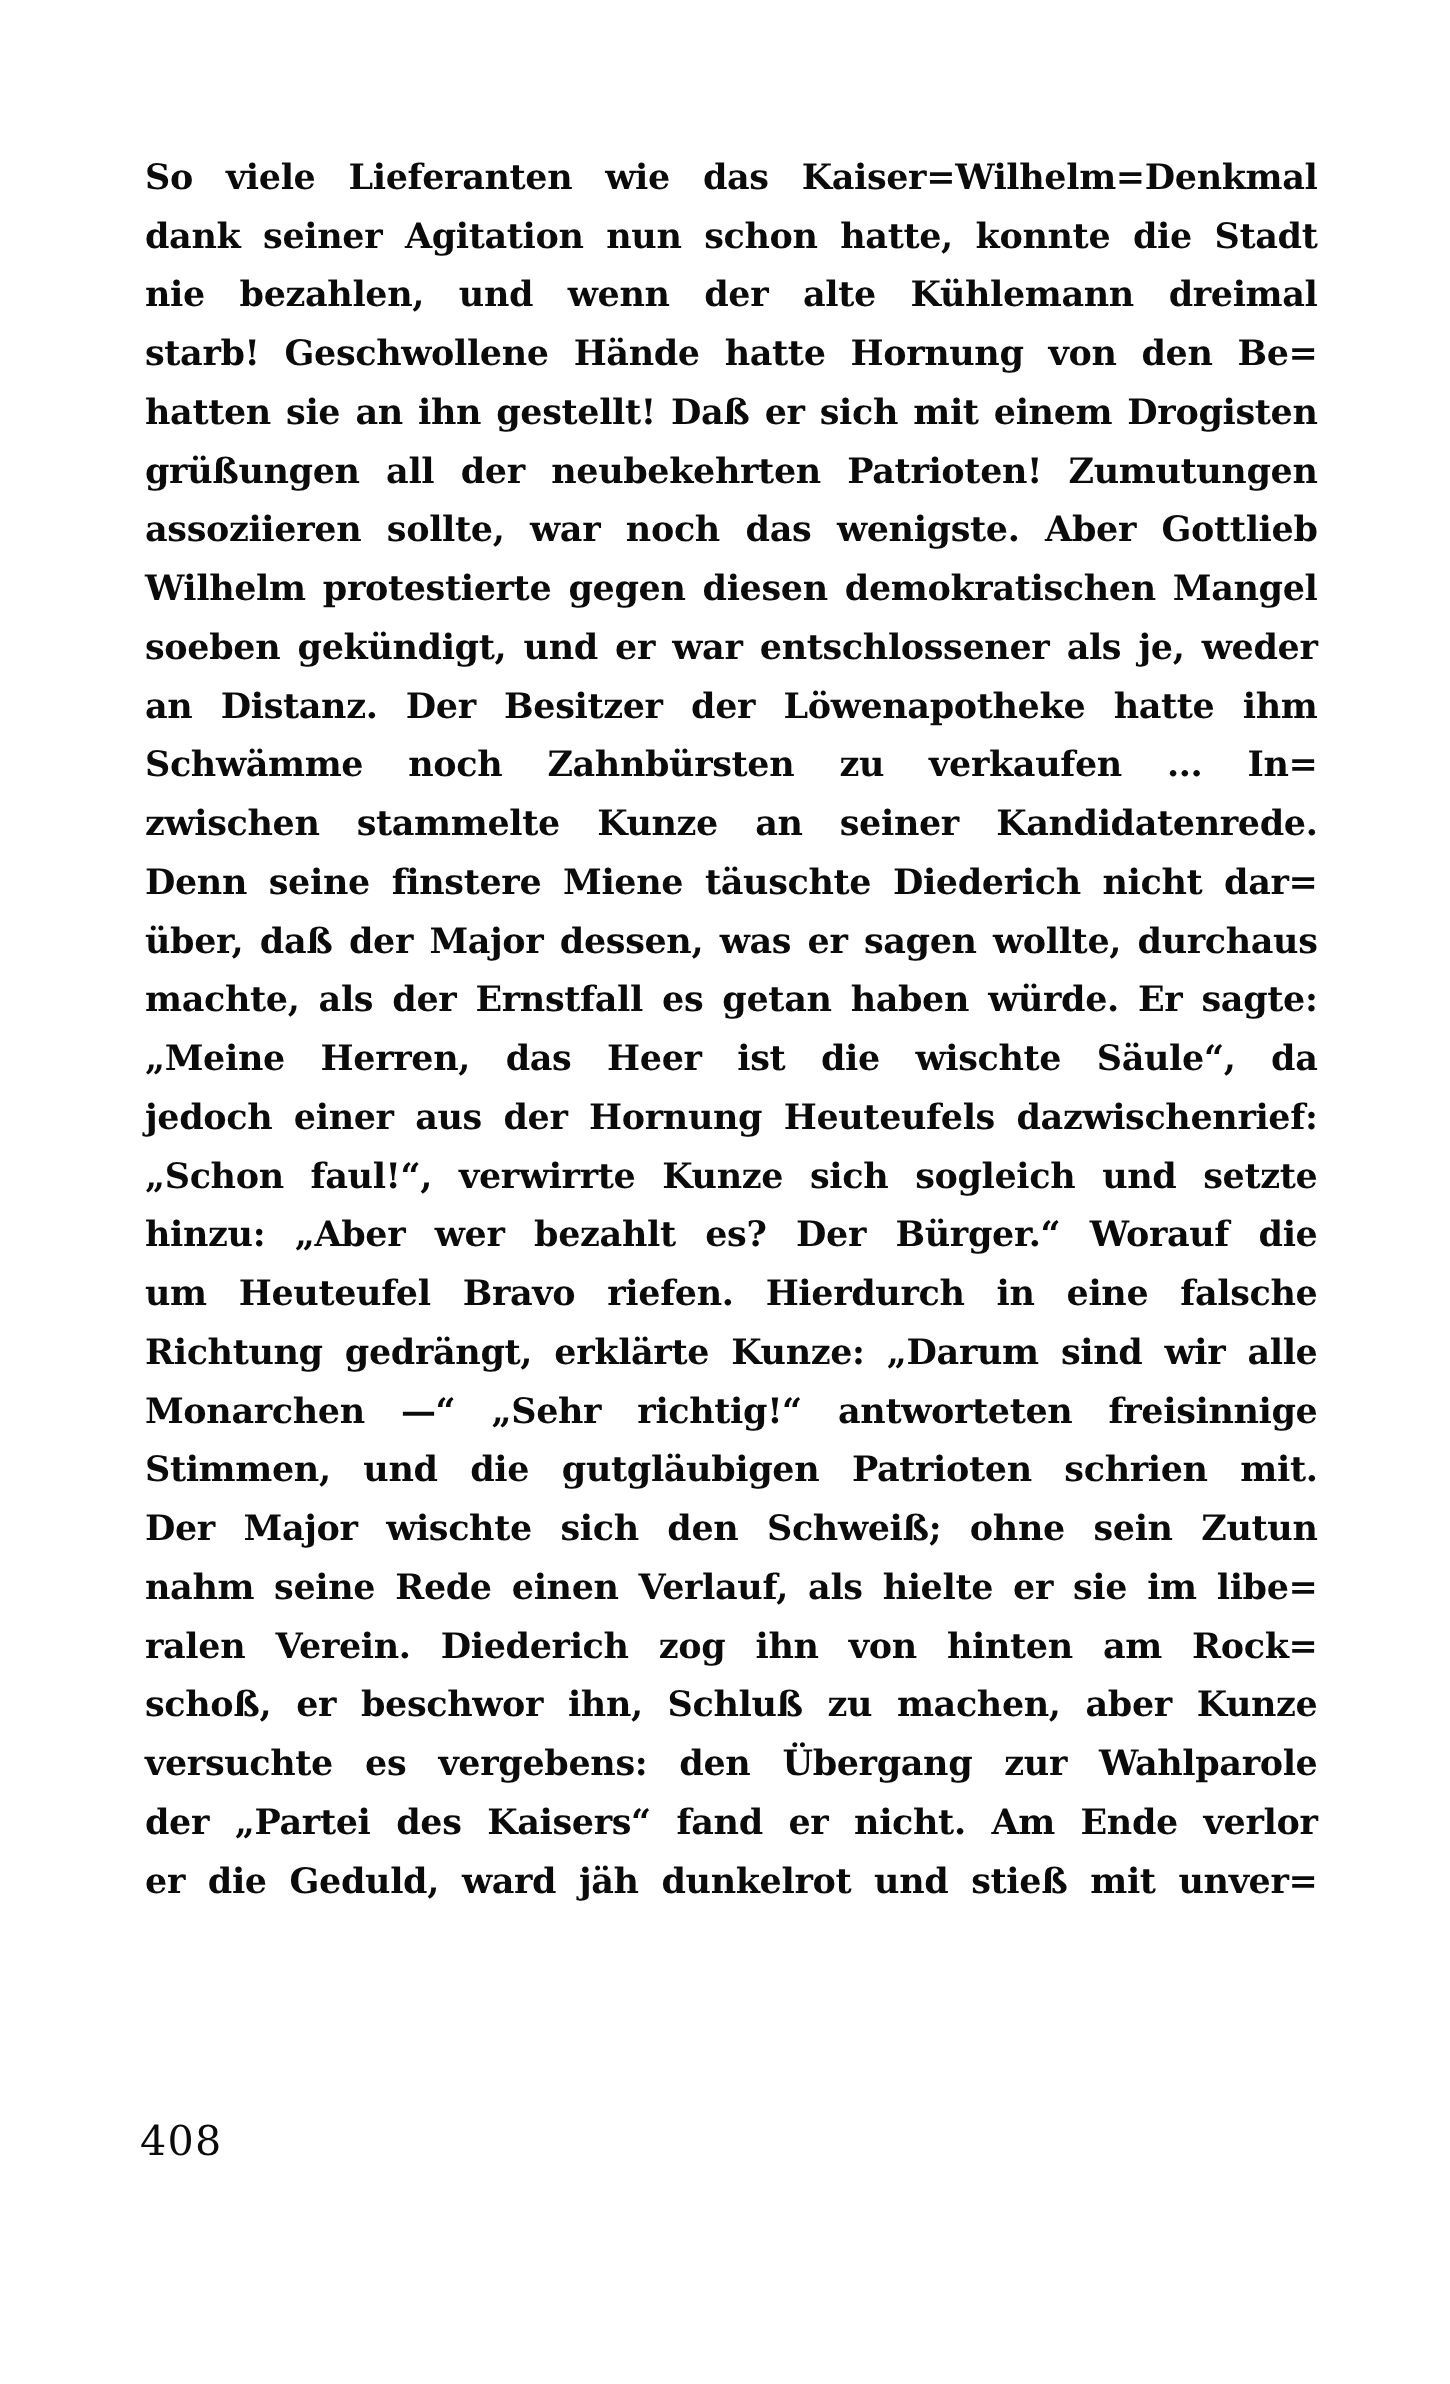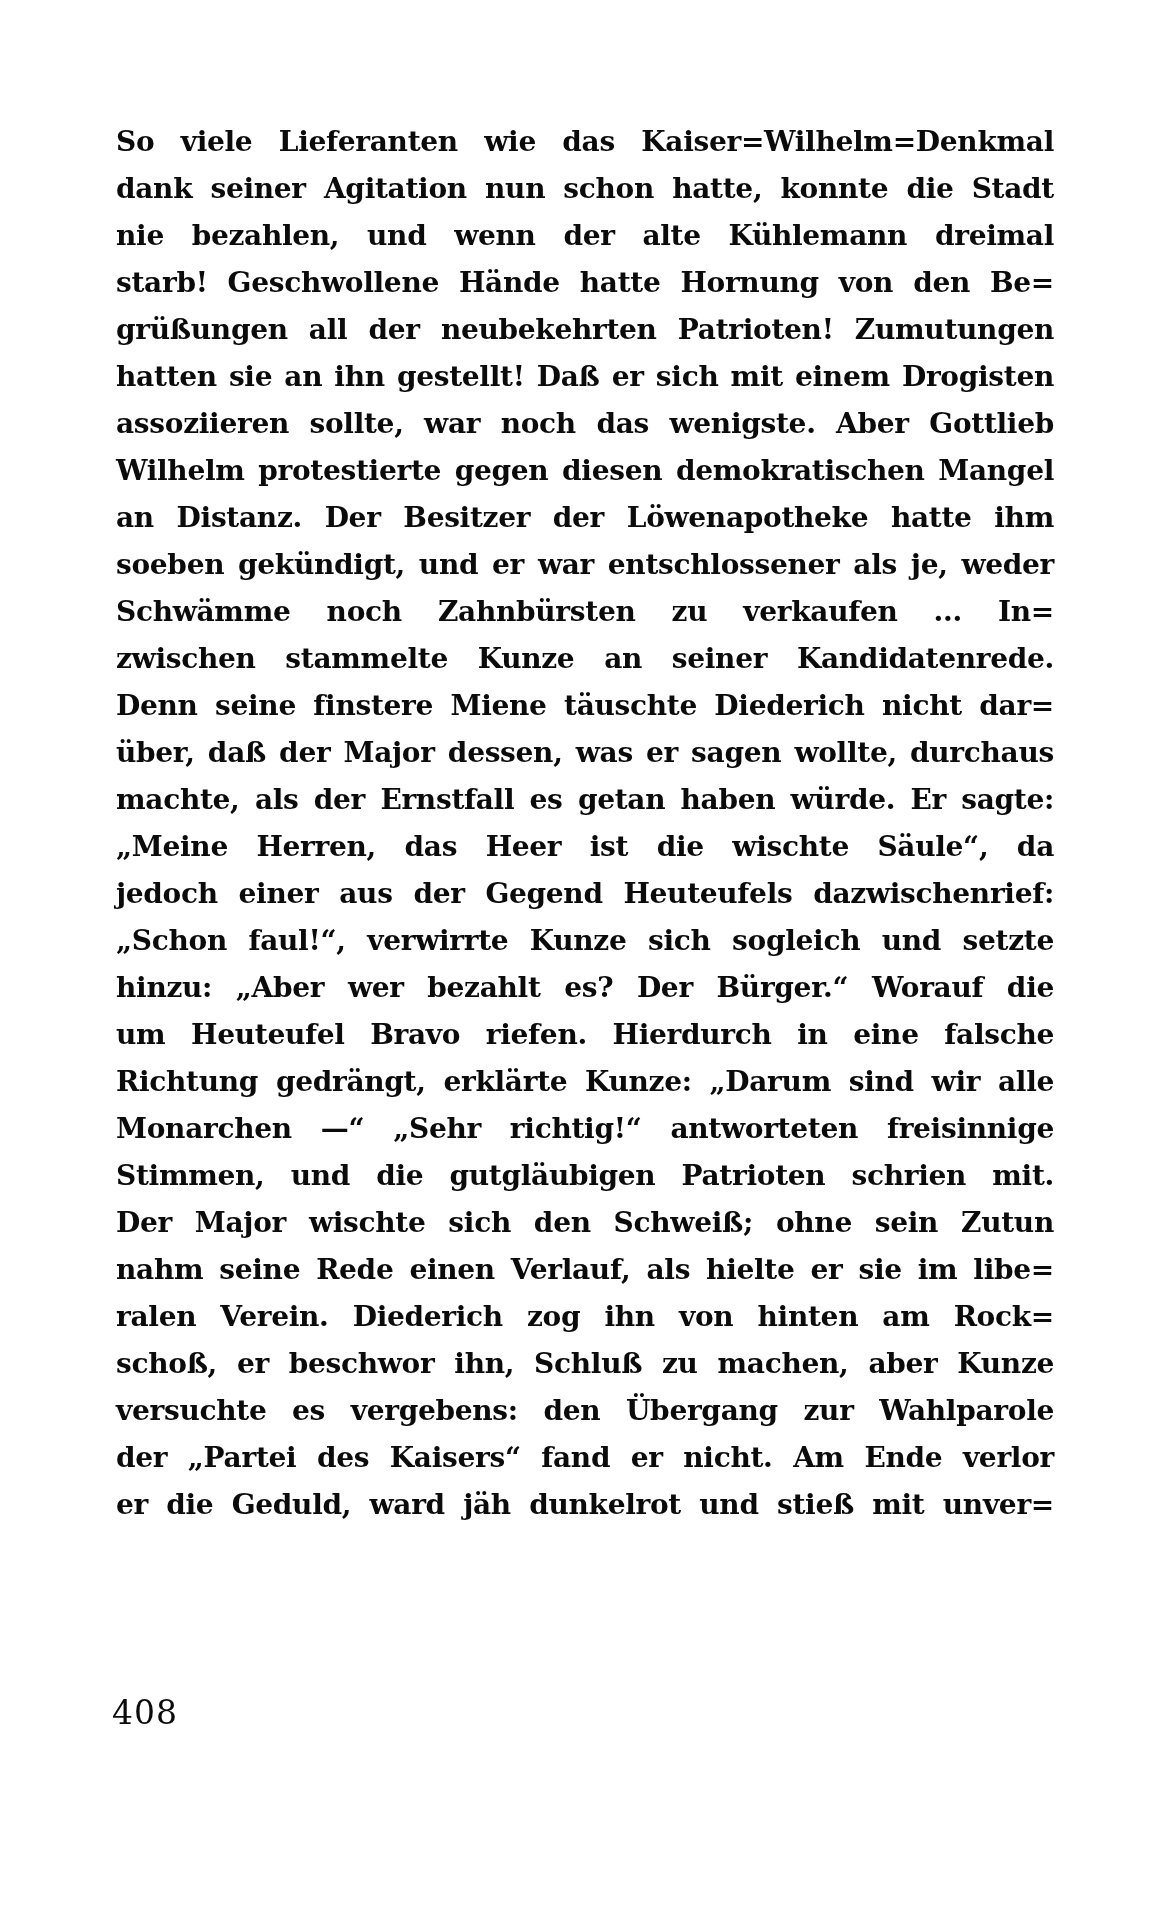--- a/index.html
+++ b/index.html
@@ -52,33 +52,33 @@
 </style>
 </head>
 <body>
 
 <div class="page">
   <div class="text-block">
     <div class="line">So viele Lieferanten wie das Kaiser=Wilhelm=Denkmal</div>
     <div class="line">dank seiner Agitation nun schon hatte, konnte die Stadt</div>
     <div class="line">nie bezahlen, und wenn der alte Kühlemann dreimal</div>
     <div class="line">starb! Geschwollene Hände hatte Hornung von den Be=</div>
+    <div class="line">hatten sie an ihn gestellt! Daß er sich mit einem Drogisten</div>
     <div class="line">grüßungen all der neubekehrten Patrioten! Zumutungen</div>
-    <div class="line">hatten sie an ihn gestellt! Daß er sich mit einem Drogisten</div>
     <div class="line">assoziieren sollte, war noch das wenigste. Aber Gottlieb</div>
     <div class="line">Wilhelm protestierte gegen diesen demokratischen Mangel</div>
+    <div class="line">soeben gekündigt, und er war entschlossener als je, weder</div>
     <div class="line">an Distanz. Der Besitzer der Löwenapotheke hatte ihm</div>
-    <div class="line">soeben gekündigt, und er war entschlossener als je, weder</div>
     <div class="line">Schwämme noch Zahnbürsten zu verkaufen ... In=</div>
     <div class="line">zwischen stammelte Kunze an seiner Kandidatenrede.</div>
     <div class="line">Denn seine finstere Miene täuschte Diederich nicht dar=</div>
     <div class="line">über, daß der Major dessen, was er sagen wollte, durchaus</div>
     <div class="line">machte, als der Ernstfall es getan haben würde. Er sagte:</div>
     <div class="line">„Meine Herren, das Heer ist die wischte Säule“, da</div>
-    <div class="line">jedoch einer aus der Gegend Heuteufels dazwischenrief:</div>
+    <div class="line">jedoch einer aus der Hornung Heuteufels dazwischenrief:</div>
     <div class="line">„Schon faul!“, verwirrte Kunze sich sogleich und setzte</div>
     <div class="line">hinzu: „Aber wer bezahlt es? Der Bürger.“ Worauf die</div>
     <div class="line">um Heuteufel Bravo riefen. Hierdurch in eine falsche</div>
     <div class="line">Richtung gedrängt, erklärte Kunze: „Darum sind wir alle</div>
     <div class="line">Monarchen —“ „Sehr richtig!“ antworteten freisinnige</div>
     <div class="line">Stimmen, und die gutgläubigen Patrioten schrien mit.</div>
     <div class="line">Der Major wischte sich den Schweiß; ohne sein Zutun</div>
     <div class="line">nahm seine Rede einen Verlauf, als hielte er sie im libe=</div>
     <div class="line">ralen Verein. Diederich zog ihn von hinten am Rock=</div>
     <div class="line">schoß, er beschwor ihn, Schluß zu machen, aber Kunze</div>

